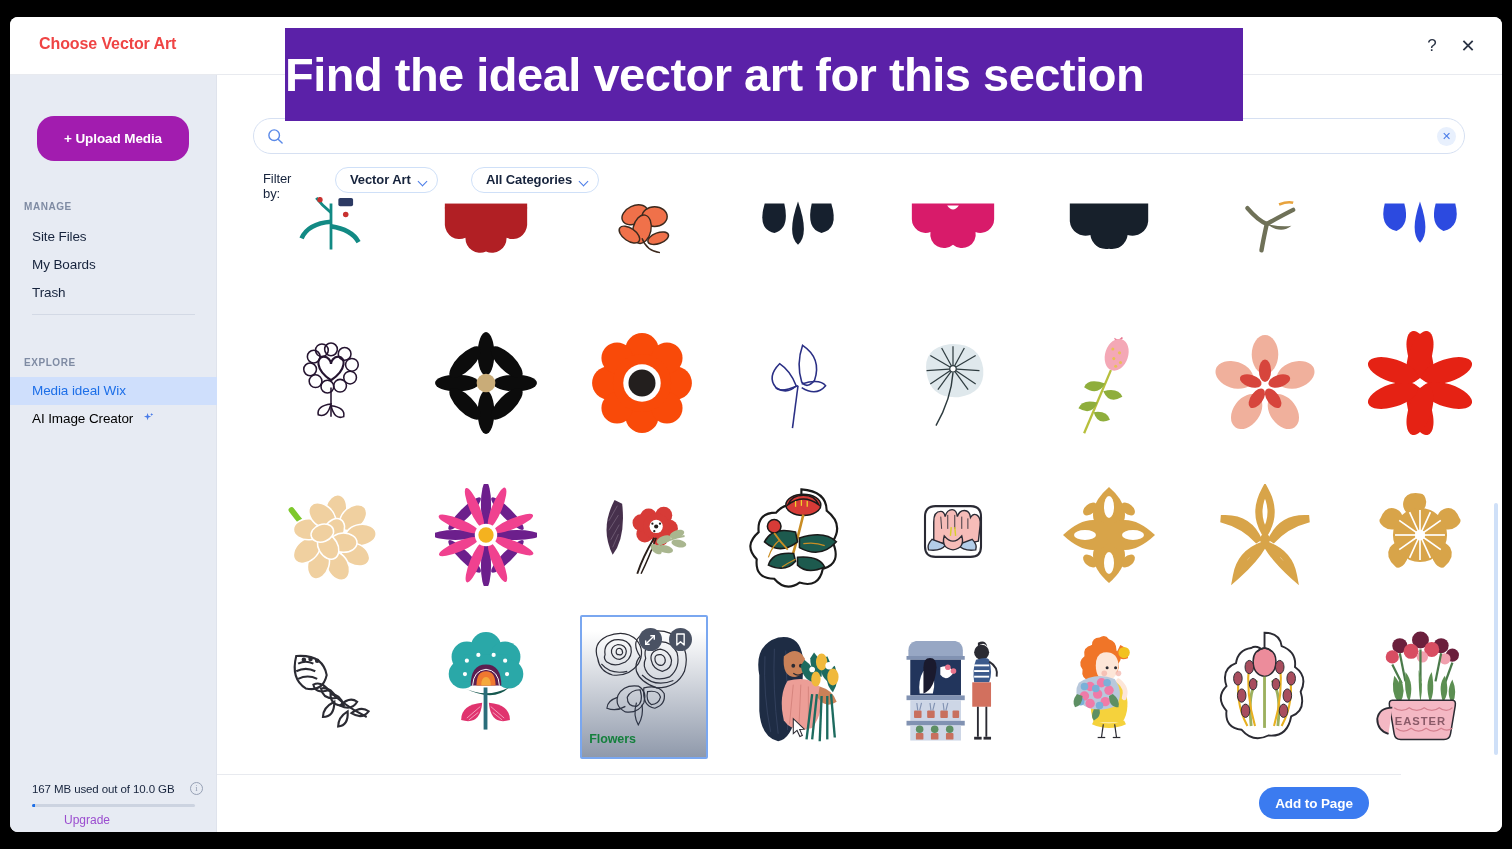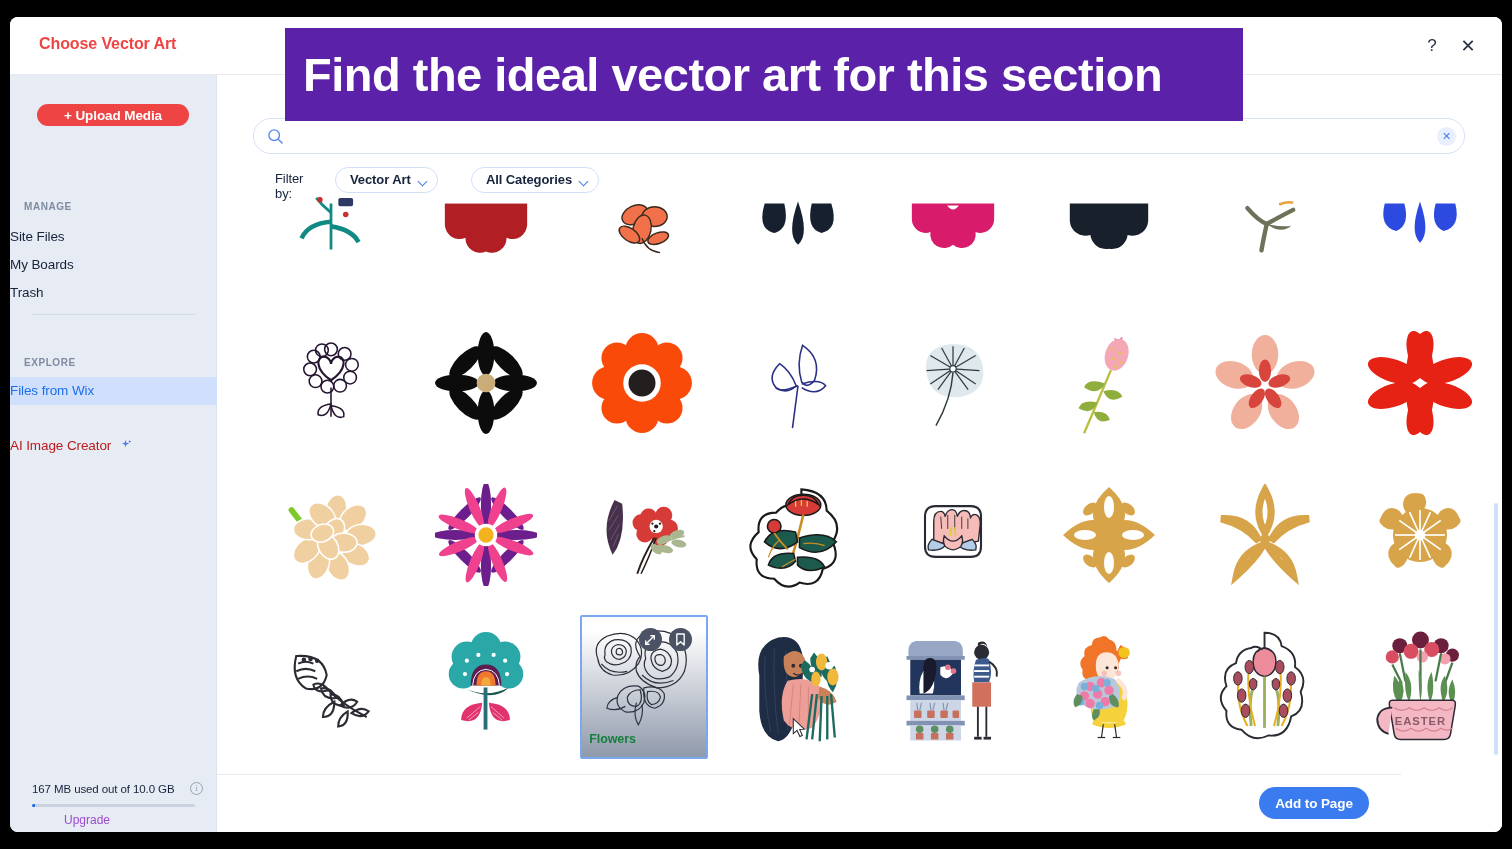--- a/index.html
+++ b/index.html
@@ -29,37 +29,37 @@
     cursor:pointer; user-select:none;
   }
   #help-btn{ right:58px; font-size:17px; font-weight:500;}
   #close-btn{ right:22px; font-size:18px; font-weight:300;}
   
   #sidebar{
     position:absolute; left:0; top:58px; width:207px; height:757px;
     background:#e7ebf3; border-right:1px solid #dfe3ec;
   }
   #upload-btn{
-    position:absolute; left:27px; top:29px;
-    width:152px; height:22px; border-radius:17px;
-    background:#ef4444; color:#fff; border:none;
+    position:absolute; left:27px; top:41px;
+    width:152px; height:45px; border-radius:17px;
+    background:#a21caf; color:#fff; border:none;
     font-family:inherit; font-size:13.5px; font-weight:bold;
     cursor:pointer; letter-spacing:-.1px;
   }
   .sec-label{
     position:absolute; left:14px;
     font-size:10px; font-weight:bold; color:#7f8ba3; letter-spacing:.55px;
   }
   .nav-item{
     position:absolute; left:0; width:207px; height:28px;
-    font-size:13.5px; color:#16233c;
+    padding-left:22px; font-size:13.5px; color:#16233c;
     line-height:28px; cursor:pointer; letter-spacing:-.1px;
   }
   .nav-item.active{ background:#cfdffc; color:#1d6fe8; font-weight:500;}
-  .nav-item.linkish{ color:#b91c1c;margin-top:27px; }
+  .nav-item.linkish{ color:#000000; }
   #divider{
     position:absolute; left:22px; top:239px; width:163px; height:1px;
     background:#d3d9e5;
   }
   #storage-text{
     position:absolute; left:22px; top:708px;
     font-size:11.5px; font-weight:normal; color:#16233c; letter-spacing:-.1px;
   }
   #info-icon{
     position:absolute; left:180px; top:707px;
@@ -93,21 +93,21 @@
     font-family:inherit; font-size:13.5px; color:#16233c;
   }
   #search-clear{
     position:absolute; right:8px; top:8px; width:19px; height:19px;
     border-radius:50%; background:#e8f0fd; color:#4a7ce8;
     font-size:11px; text-align:center; line-height:19px; cursor:pointer;
   }
   #filter-row{ position:absolute; left:36px; top:92px; height:26px; }
   #filter-label{
     position:absolute; left:10px; top:4px;
-    font-size:13px; color:#16233c; letter-spacing:-.1px;margin-left:12px;
+    font-size:13px; color:#16233c; letter-spacing:-.1px;
   }
   .pill{
     position:absolute; top:0; height:26px; border-radius:13px;
     border:1px solid #cfe0f8; background:#fff;
     font-size:13px; font-weight:bold; color:#16233c;
     line-height:24px; padding:0 26px 0 14px; cursor:pointer;
     letter-spacing:-.1px; white-space:nowrap;
   }
   .pill .chev{
     position:absolute; right:11px; top:10px;
@@ -165,21 +165,21 @@
     width:110px; height:32px; border-radius:16px;
     background:#3b7bf0; color:#fff; border:none;
     font-family:inherit; font-size:13.5px; font-weight:bold; cursor:pointer;
     letter-spacing:-.1px;
   }
   
   #banner{
     position:absolute; left:275px; top:11px;
     width:958px; height:93px;
     background:#5b21a8; display:flex; align-items:center;
-    padding-left:18px; z-index:50;
+    z-index:50;
   }
   #banner-text{
     color:#fff; font-size:47px; font-weight:bold;
     font-family:"Liberation Sans", sans-serif; letter-spacing:-.5px;
     white-space:nowrap;
   }
 </style>
 </head>
 <body>
 
@@ -194,21 +194,21 @@
   <div id="sidebar">
     <button id="upload-btn">+ Upload Media</button>
 
     <div class="sec-label" style="top:126px">MANAGE</div>
     <div class="nav-item" style="top:148px">Site Files</div>
     <div class="nav-item" style="top:204px">Trash</div>
     <div class="nav-item" style="top:176px">My Boards</div>
     <div id="divider"></div>
 
     <div class="sec-label" style="top:282px">EXPLORE</div>
-    <div class="nav-item active" style="top:302px">Files from Wix</div>
+    <div class="nav-item active" style="top:302px">Media ideal Wix</div>
     <div class="nav-item linkish" style="top:330px">
       <span>AI Image Creator</span>
       <span style="margin-left:6px;">
         <svg width="11" height="11" viewBox="0 0 12 12">
             <path d="M5 1 L6 4 L9 5 L6 6 L5 9 L4 6 L1 5 L4 4 Z" fill="#4a7ce8"></path>
             <path d="M9.5 1 L10 2.2 L11.2 2.7 L10 3.2 L9.5 4.4 L9 3.2 L7.8 2.7 L9 2.2 Z" fill="#4a7ce8"></path>
           </svg>
       </span>
     </div>
 

